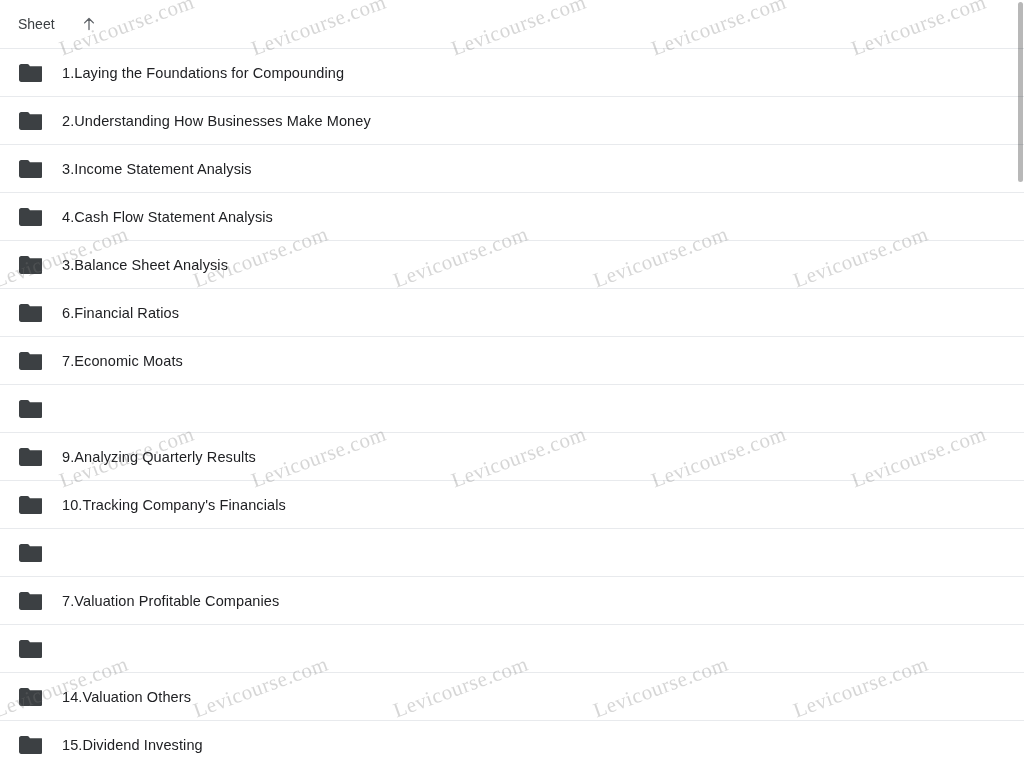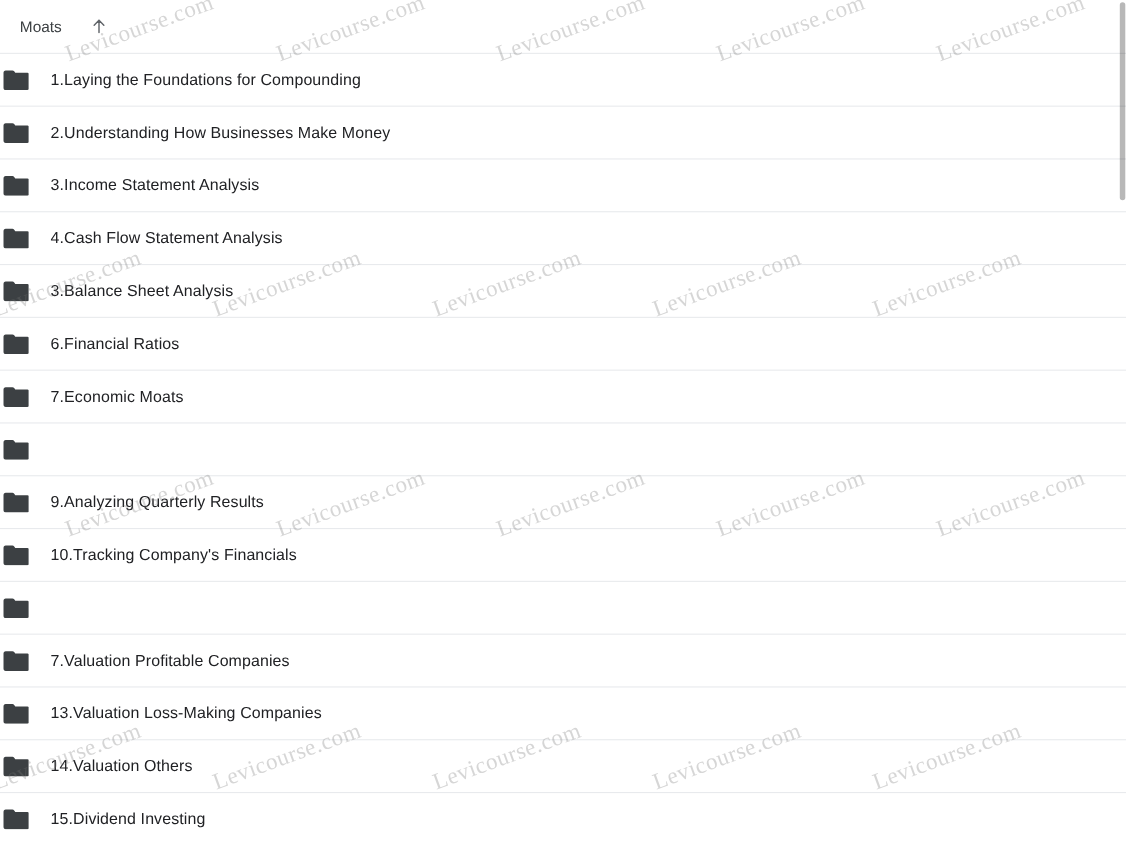--- a/index.html
+++ b/index.html
@@ -69,21 +69,21 @@
   .file-list {
     position: relative;
     z-index: 2;
   }
   .row {
     display: flex;
     align-items: center;
     height: 48px;
     box-sizing: border-box;
     border-top: 1px solid #e8eaed;
-    padding-left: 2px;
+    padding-left: 18px;
     background: transparent;
   }
   .row:first-child { border-top: 1px solid #e8eaed; }
 
   .folder-icon {
     width: 24px;
     height: 24px;
     flex: 0 0 24px;
     margin-right: 20px;
     display: flex;
@@ -130,21 +130,21 @@
     background: #ffffff;
     z-index: 11;
   }
 </style>
 </head>
 <body>
 
 <div id="app">
 
   <div class="list-header">
-    <span class="col-name">Moats</span>
+    <span class="col-name">Sheet</span>
     <span class="sort-arrow">
       <svg width="18" height="18" viewBox="0 0 18 18" fill="none" xmlns="http://www.w3.org/2000/svg">
         <path d="M9 14.5V3.5M9 3.5L4.6 7.9M9 3.5L13.4 7.9" stroke="#5f6368" stroke-width="1.3" stroke-linecap="round" stroke-linejoin="round"></path>
       </svg>
     </span>
   </div>
 
   <div class="file-list">
 
     <div class="row">
@@ -252,21 +252,20 @@
       </span>
       <span class="row-label">7.Valuation Profitable Companies</span>
     </div>
 
     <div class="row">
       <span class="folder-icon">
         <svg width="23" height="19" viewBox="0 0 23 19" xmlns="http://www.w3.org/2000/svg">
             <path d="M0 3.2C0 2 1 1 2.2 1h6.1c.6 0 1.2.3 1.6.8l1 1.4h11.0c1.2 0 2.1.9 2.1 2.1v11.4c0 1.2-1 2.2-2.2 2.2H2.2C1 18.9 0 17.9 0 16.7V3.2z" fill="#3c4043"></path>
           </svg>
       </span>
-      <span class="row-label">13.Valuation Loss-Making Companies</span>
     </div>
 
     <div class="row">
       <span class="folder-icon">
         <svg width="23" height="19" viewBox="0 0 23 19" xmlns="http://www.w3.org/2000/svg">
             <path d="M0 3.2C0 2 1 1 2.2 1h6.1c.6 0 1.2.3 1.6.8l1 1.4h11.0c1.2 0 2.1.9 2.1 2.1v11.4c0 1.2-1 2.2-2.2 2.2H2.2C1 18.9 0 17.9 0 16.7V3.2z" fill="#3c4043"></path>
           </svg>
       </span>
       <span class="row-label">14.Valuation Others</span>
     </div>

